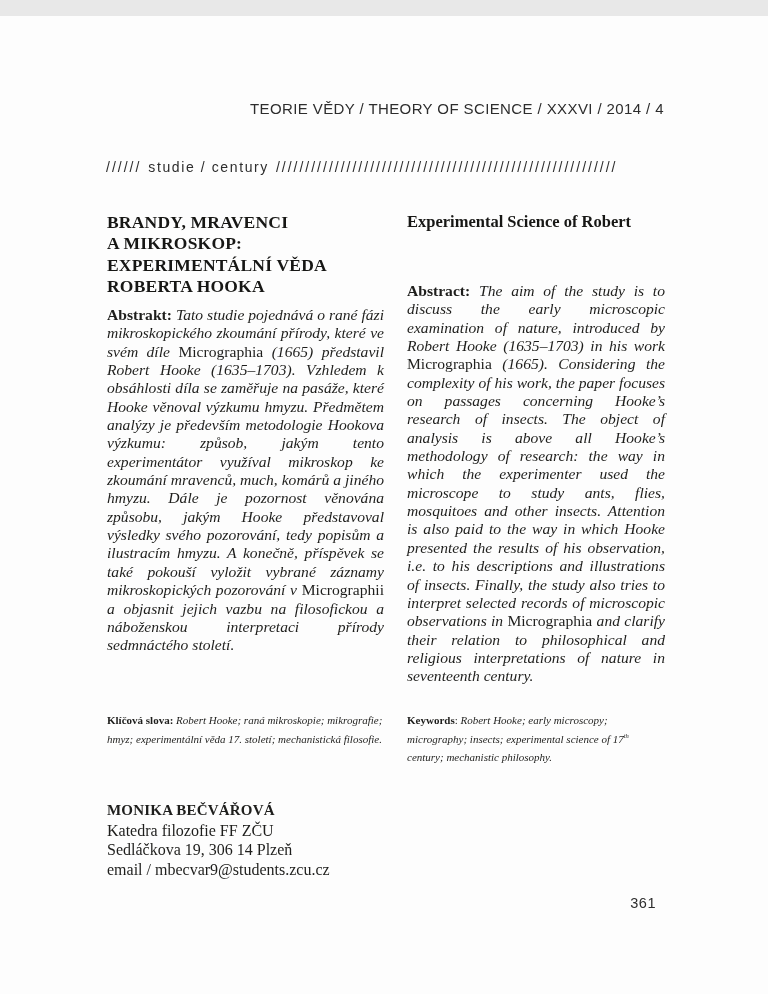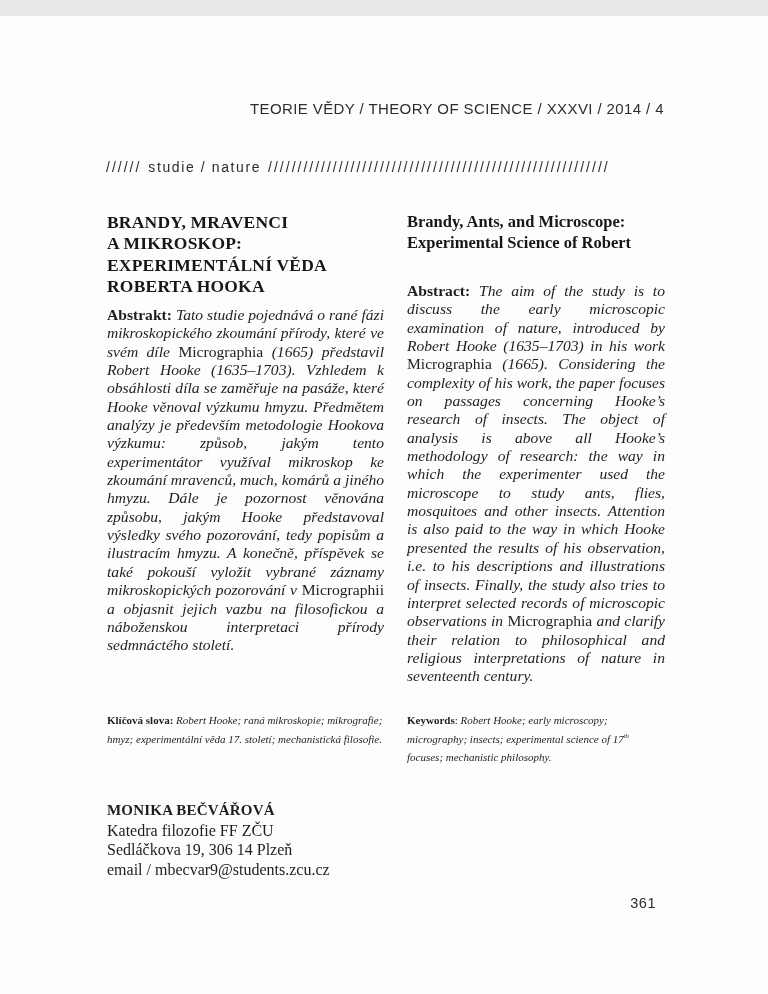--- a/index.html
+++ b/index.html
@@ -44,43 +44,42 @@
   .seg-roman  { font-style:normal; }
   .seg-sup    { font-style:italic; vertical-align:super; font-size:60%; line-height:0; }
 </style>
 </head>
 <body>
 
 <div class="page">
 
   <div class="header-line">TEORIE VĚDY / THEORY OF SCIENCE / XXXVI / 2014 / 4</div>
 
-  <div class="rule-line"><span>//////</span><span class="rule-label">studie / nature</span><span>//////////////////////////////////////////////////////////</span></div>
+  <div class="rule-line"><span>//////</span><span class="rule-label">studie / century</span><span>//////////////////////////////////////////////////////////</span></div>
 
   <div class="col col-left" lang="cs">
     <div class="block title-cz">
       <div>BRANDY, MRAVENCI</div>
       <div>A MIKROSKOP:</div>
       <div>EXPERIMENTÁLNÍ VĚDA</div>
       <div>ROBERTA HOOKA</div>
     </div>
     <div class="block abstract-cz para"><span class="seg-bold">Abstrakt: </span><span class="seg-italic">Tato studie pojednává o rané fázi mikroskopického zkoumání přírody, které ve svém díle </span><span class="seg-roman">Micrographia</span><span class="seg-italic"> (1665) představil Robert Hooke (1635–1703). Vzhledem k obsáhlosti díla se zaměřuje na pasáže, které Hooke věnoval výzkumu hmyzu. Předmětem analýzy je především metodologie Hookova výzkumu: způsob, jakým tento experimentátor využíval mikroskop ke zkoumání mravenců, much, komárů a jiného hmyzu. Dále je pozornost věnována způsobu, jakým Hooke představoval výsledky svého pozorování, tedy popisům a ilustracím hmyzu. A konečně, příspěvek se také pokouší vyložit vybrané záznamy mikroskopických pozorování v </span><span class="seg-roman">Micrographii</span><span class="seg-italic"> a objasnit jejich vazbu na filosofickou a náboženskou interpretaci přírody sedmnáctého století.</span></div>
     <div class="block kw"><span class="seg-bold">Klíčová slova: </span><span class="seg-italic">Robert Hooke; raná mikroskopie; mikrografie; hmyz; experimentální věda 17. století; mechanistická filosofie.</span></div>
     <div class="block author-block">
       <div class="author-name">MONIKA BEČVÁŘOVÁ</div>
       <div>Katedra filozofie FF ZČU</div>
       <div>Sedláčkova 19, 306 14 Plzeň</div>
       <div>email / mbecvar9@students.zcu.cz</div>
     </div>
   </div>
 
   <div class="col col-right" lang="en">
     <div class="block title-en">
-      <div>Brandy, Ants, and Microscope:</div>
       <div>Experimental Science of Robert</div>
     </div>
     <div class="block abstract-en para"><span class="seg-bold">Abstract: </span><span class="seg-italic">The aim of the study is to discuss the early microscopic examination of nature, introduced by Robert Hooke (1635–1703) in his work </span><span class="seg-roman">Micrographia</span><span class="seg-italic"> (1665). Considering the complexity of his work, the paper focuses on passages concerning Hooke’s research of insects. The object of analysis is above all Hooke’s methodology of research: the way in which the experimenter used the microscope to study ants, flies, mosquitoes and other insects. Attention is also paid to the way in which Hooke presented the results of his observation, i.e. to his descriptions and illustrations of insects. Finally, the study also tries to interpret selected records of microscopic observations in </span><span class="seg-roman">Micrographia</span><span class="seg-italic"> and clarify their relation to philosophical and religious interpretations of nature in seventeenth century.</span></div>
-    <div class="block kw"><span class="seg-bold">Keywords</span><span class="seg-roman">: </span><span class="seg-italic">Robert Hooke; early microscopy; micrography; insects; experimental science of 17</span><span class="seg-sup">th</span><span class="seg-italic"> focuses; mechanistic philosophy.</span></div>
+    <div class="block kw"><span class="seg-bold">Keywords</span><span class="seg-roman">: </span><span class="seg-italic">Robert Hooke; early microscopy; micrography; insects; experimental science of 17</span><span class="seg-sup">th</span><span class="seg-italic"> century; mechanistic philosophy.</span></div>
   </div>
 
   <div class="page-num">361</div>
 
 </div>
 
 </body></html>

